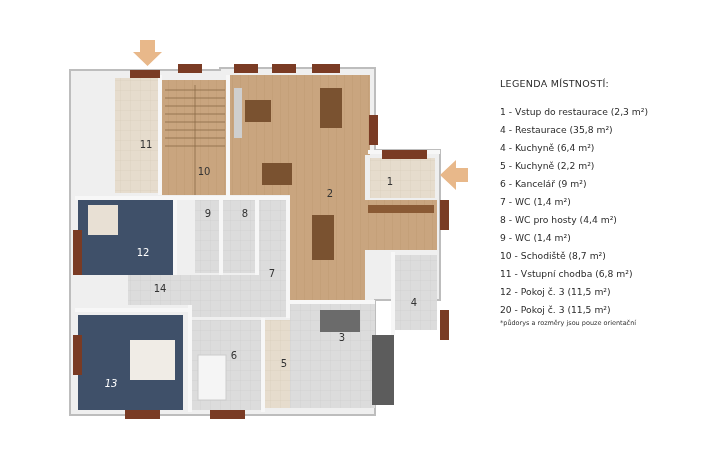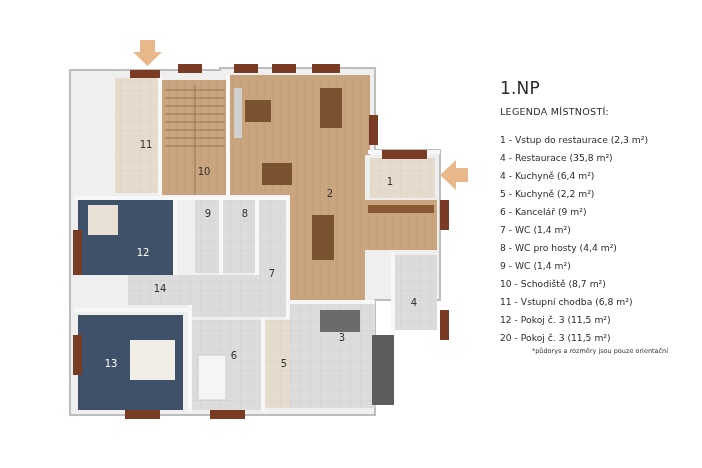--- a/index.html
+++ b/index.html
@@ -3,21 +3,21 @@
 <meta charset="utf-8">
 <style>
   html,body{margin:0;padding:0;background:#ffffff;}
   body{width:702px;height:468px;position:relative;overflow:hidden;font-family:"Liberation Sans",sans-serif;}
   .plan{position:absolute;left:0;top:0;width:480px;height:468px;}
   .legend{position:absolute;left:500px;top:78px;width:200px;color:#2b2b2b;}
   .legend .title{font-size:17px;font-weight:normal;letter-spacing:0.2px;margin-bottom:8px;font-family:"DejaVu Sans",sans-serif;}
   .legend .subtitle{font-size:9.5px;letter-spacing:0.3px;margin-bottom:14px;font-family:"DejaVu Sans",sans-serif;}
   .legend ul{list-style:none;margin:0;padding:0;}
   .legend li{font-size:9.2px;line-height:18px;font-family:"DejaVu Sans",sans-serif;white-space:nowrap;}
-  .legend .note{font-size:6.5px;margin-top:0px;color:#333;font-family:"DejaVu Sans",sans-serif;text-align:center;}
+  .legend .note{font-size:6.5px;margin-top:0px;color:#333;font-family:"DejaVu Sans",sans-serif;}
   .roomlabel{position:absolute;font-size:10px;color:#333;font-family:"DejaVu Sans",sans-serif;transform:translate(-50%,-50%);}
   .roomlabel.light{color:#fff;}
 </style>
 </head>
 <body>
 
 <svg class="plan" viewBox="0 0 480 468" xmlns="http://www.w3.org/2000/svg">
   <defs>
     <pattern id="wood" width="8" height="8" patternUnits="userSpaceOnUse">
       <rect width="8" height="8" fill="#c9a57f"></rect>
@@ -136,25 +136,24 @@
 <span class="roomlabel" style="left:342px;top:337px;">3</span>
 <span class="roomlabel" style="left:414px;top:302px;">4</span>
 <span class="roomlabel" style="left:284px;top:363px;">5</span>
 <span class="roomlabel" style="left:234px;top:355px;">6</span>
 <span class="roomlabel" style="left:272px;top:273px;">7</span>
 <span class="roomlabel" style="left:245px;top:213px;">8</span>
 <span class="roomlabel" style="left:208px;top:213px;">9</span>
 <span class="roomlabel" style="left:204px;top:171px;">10</span>
 <span class="roomlabel" style="left:146px;top:144px;">11</span>
 <span class="roomlabel light" style="left:143px;top:252px;">12</span>
-<span class="roomlabel light" style="left:111px;top:363px;">13</span>
+<span class="roomlabel light" style="left:111px;top:383px;font-style:italic;">13</span>
 <span class="roomlabel" style="left:160px;top:288px;">14</span>
 
 <div class="legend">
-  <div class="title">1.NP</div>
   <div class="subtitle">LEGENDA MÍSTNOSTÍ:</div>
   <ul>
     <li>1 - Vstup do restaurace (2,3 m²)</li>
     <li>4 - Restaurace (35,8 m²)</li>
     <li>4 - Kuchyně (6,4 m²)</li>
     <li>5 - Kuchyně (2,2 m²)</li>
     <li>6 - Kancelář (9 m²)</li>
     <li>7 - WC (1,4 m²)</li>
     <li>8 - WC pro hosty (4,4 m²)</li>
     <li>9 - WC (1,4 m²)</li>

